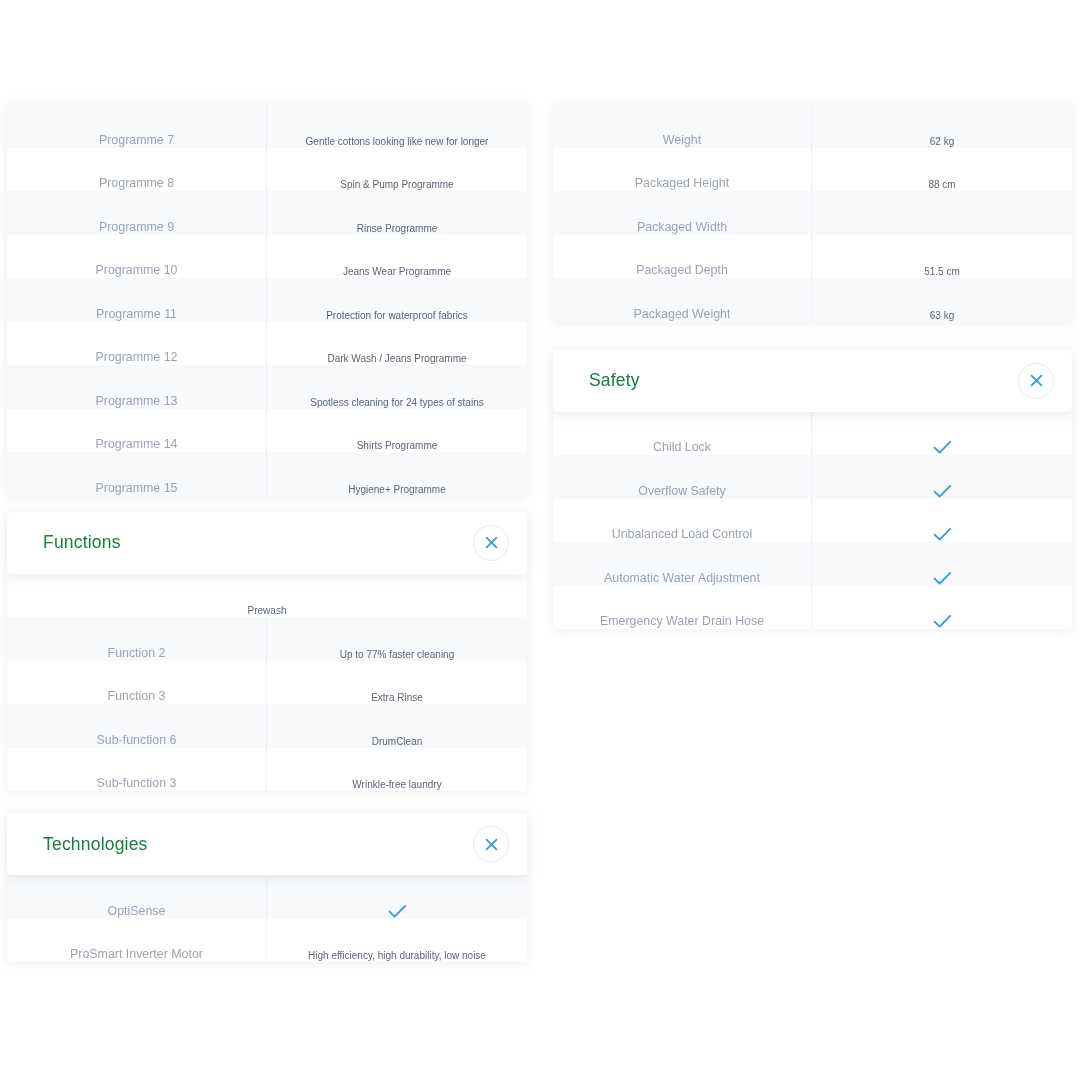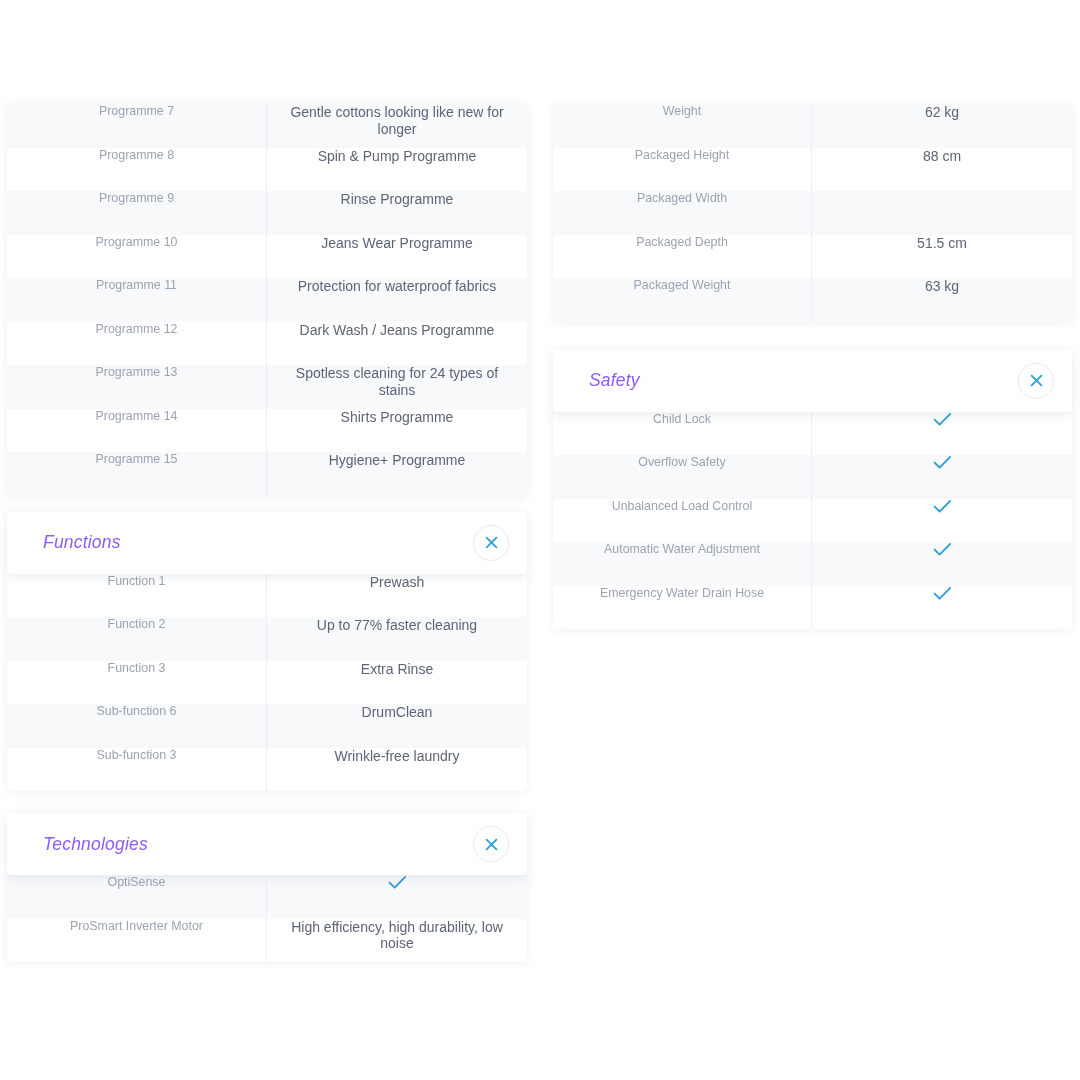--- a/index.html
+++ b/index.html
@@ -43,23 +43,22 @@
     box-shadow: 0 2px 12px rgba(120,130,150,0.17);
     height: 62px;
     display: flex;
     align-items: center;
     justify-content: space-between;
     padding: 0 18px 0 36px;
   }
   .section-title {
     font-size: 17.5px;
     font-weight: 400;
-    color: #8b5cf6;
+    color: #15803d;
     letter-spacing: 0.2px;
-    font-style: italic;
   }
   .close-btn {
     width: 36px;
     height: 36px;
     border-radius: 50%;
     border: 1px solid #e7eaf0;
     background: #ffffff;
     display: flex;
     align-items: center;
     justify-content: center;
@@ -72,36 +71,36 @@
   .row {
     display: flex;
     height: 43.5px;
     align-items: stretch;
     background: #ffffff;
   }
   .row.alt { background: #f7f9fb; }
 
   .cell {
     display: flex;
-    align-items: flex-start;
+    align-items: flex-end;
     justify-content: center;
     text-align: center;
     padding: 0 10px;
     line-height: 1.2;
   }
   .cell-label {
     width: 260px;
     flex: none;
     font-size: 12.4px;
     color: #9ba3b2;
     border-right: 1px solid #eceff4;
   }
   .cell-value {
     flex: 1 1 auto;
-    font-size: 14px;
+    font-size: 10px;
     color: #5d6477;
   }
 
   
   .col-right .cell-label { width: 259px; }
 
   .check svg { display: block; }
   .gap-16 { height: 16px; }
   .gap-22 { height: 22px; }
   .gap-28 { height: 28px; }
@@ -197,23 +196,20 @@
       <div class="close-btn">
         <span>
           <svg width="15" height="15" viewBox="0 0 15 15" aria-hidden="true">
             <path d="M2.6 2.6 L12.4 12.4 M12.4 2.6 L2.6 12.4" stroke="#2f9fd8" stroke-width="1.8" stroke-linecap="round"></path>
           </svg>
         </span>
       </div>
     </div>
     <div class="card rounded-bottom" id="functions-table">
         <div class="row">
-          <div class="cell cell-label">
-            <span>Function 1</span>
-          </div>
           <div class="cell cell-value">
             <span>Prewash</span>
           </div>
         </div>
         <div class="row alt">
           <div class="cell cell-label">
             <span>Function 2</span>
           </div>
           <div class="cell cell-value">
             <span>Up to 77% faster cleaning</span>

